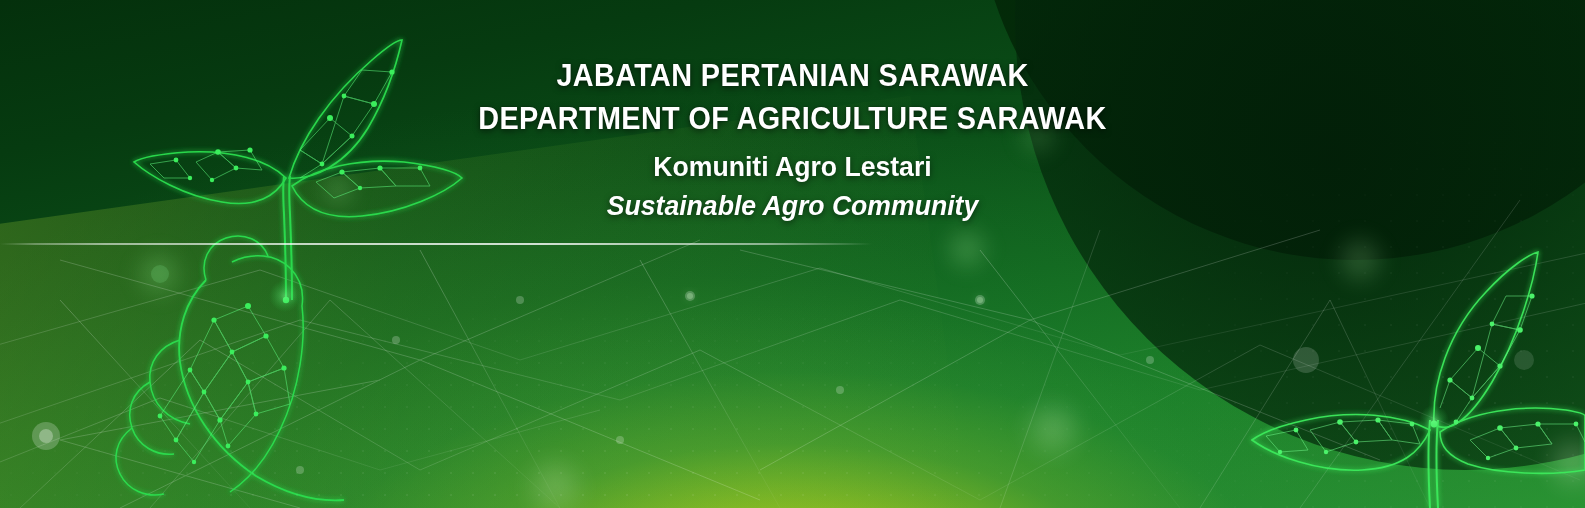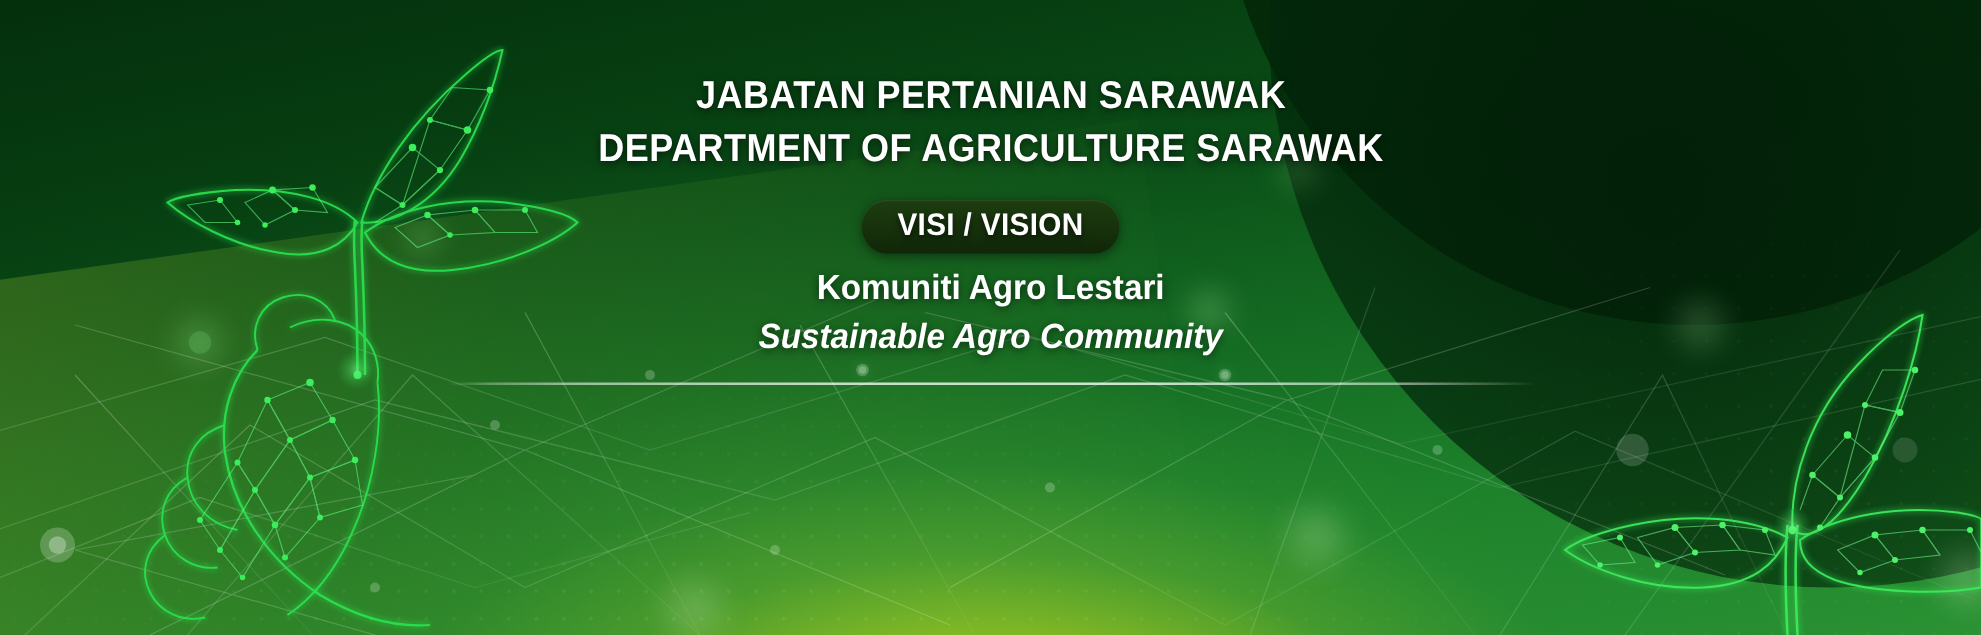--- a/index.html
+++ b/index.html
@@ -78,21 +78,21 @@
   svg.art{ position:absolute; inset:0; width:1585px; height:508px; pointer-events:none; }
 
   
   .bokeh{ position:absolute; border-radius:50%; pointer-events:none; filter:blur(9px); }
 
   
   #content{
     position:relative;
     z-index:5;
     width:100%; height:100%;
-    display:flex; flex-direction:column; align-items:center;
+    display:flex; flex-direction:column; 
   }
 
   .org-title{
     margin-top:54px;
     text-align:center;
     color:#ffffff;
     font-weight:bold;
     font-size:31px;
     line-height:43px;
     letter-spacing:.4px;
@@ -391,23 +391,20 @@
   <div class="dots2"></div>
 
   <div id="content">
 
     <div class="org-title">
       <div>JABATAN PERTANIAN SARAWAK</div>
       <div>DEPARTMENT OF AGRICULTURE SARAWAK</div>
     </div>
 
     <div class="block">
-      <div class="vision-pill-wrap">
-        <span class="pill">VISI / VISION</span>
-      </div>
       <div class="line-bm">Komuniti Agro Lestari</div>
       <div class="line-en">Sustainable Agro Community</div>
     </div>
 
     <div class="divider"></div>
 
 
   </div>
 </div>
 

